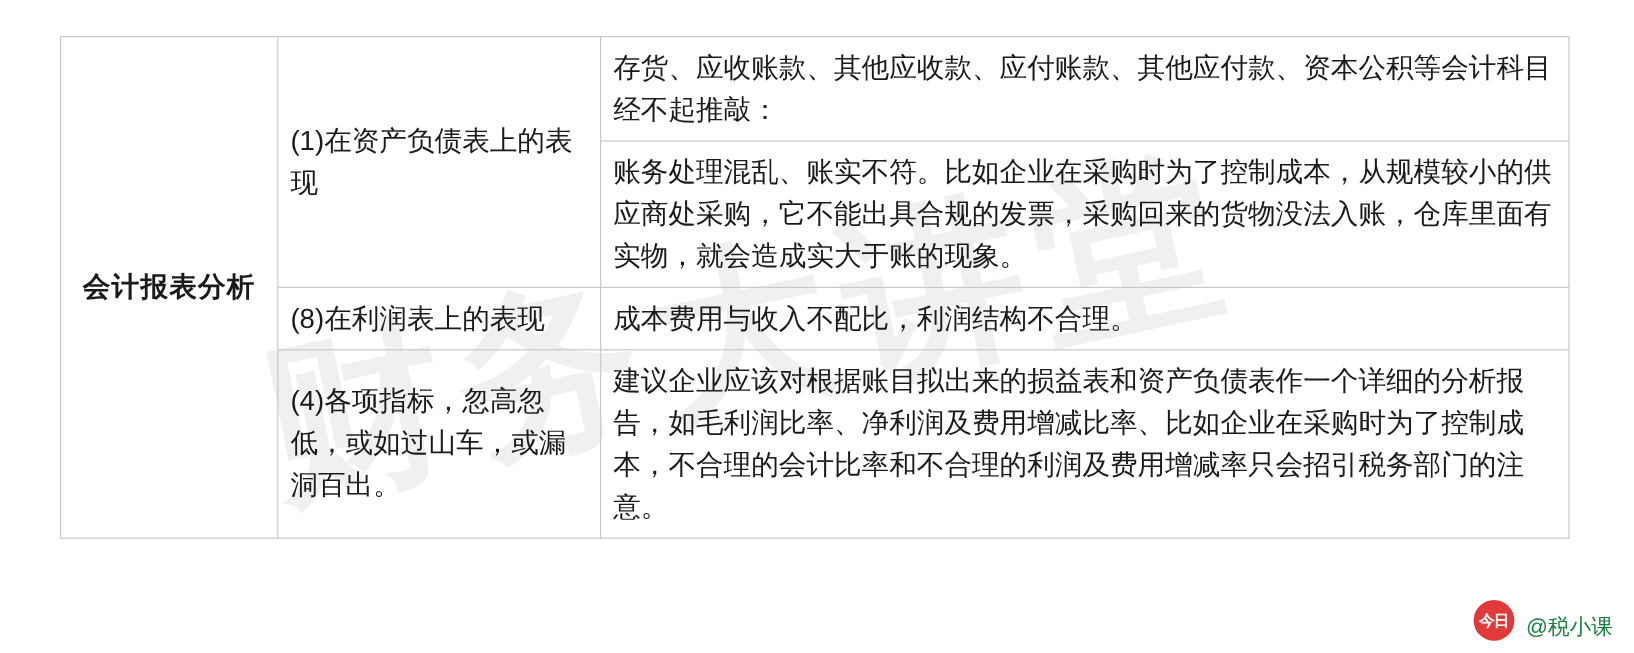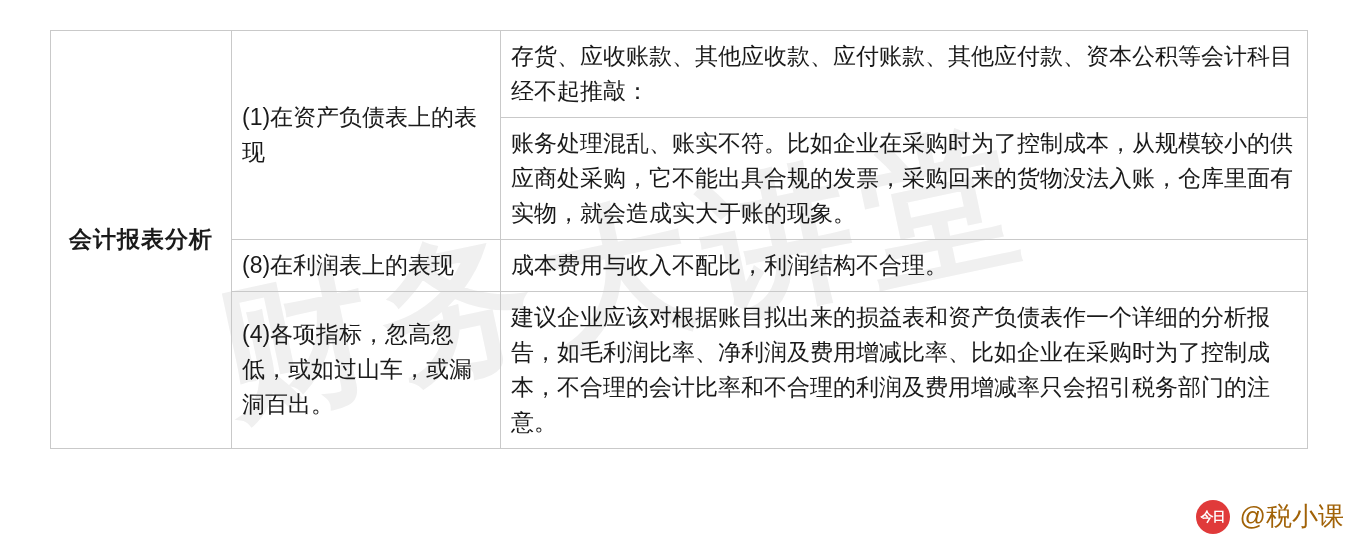--- a/index.html
+++ b/index.html
@@ -79,41 +79,41 @@
   .desc-sub {
     padding-top: 2px;
   }
 
   
   .footer-brand {
     position: absolute;
     right: 18px;
     bottom: 10px;
     display: flex;
-    align-items: center;
+    align-items: flex-end;
     gap: 10px;
     z-index: 2;
   }
   .brand-badge {
     width: 34px;
     height: 34px;
     border-radius: 50%;
     background: #e03a3a;
     color: #ffffff;
     font-size: 13px;
     font-weight: bold;
     display: flex;
     align-items: center;
     justify-content: center;
     line-height: 1;
     letter-spacing: -1px;
   }
   .brand-text {
-    font-size: 26px;
-    color: #a16207;
+    font-size: 18px;
+    color: #15803d;
   }
 </style>
 </head>
 <body>
 
 <div class="watermark">财务大讲堂</div>
 
 <div class="table-wrap">
   <table class="report-table">
     <tbody>

